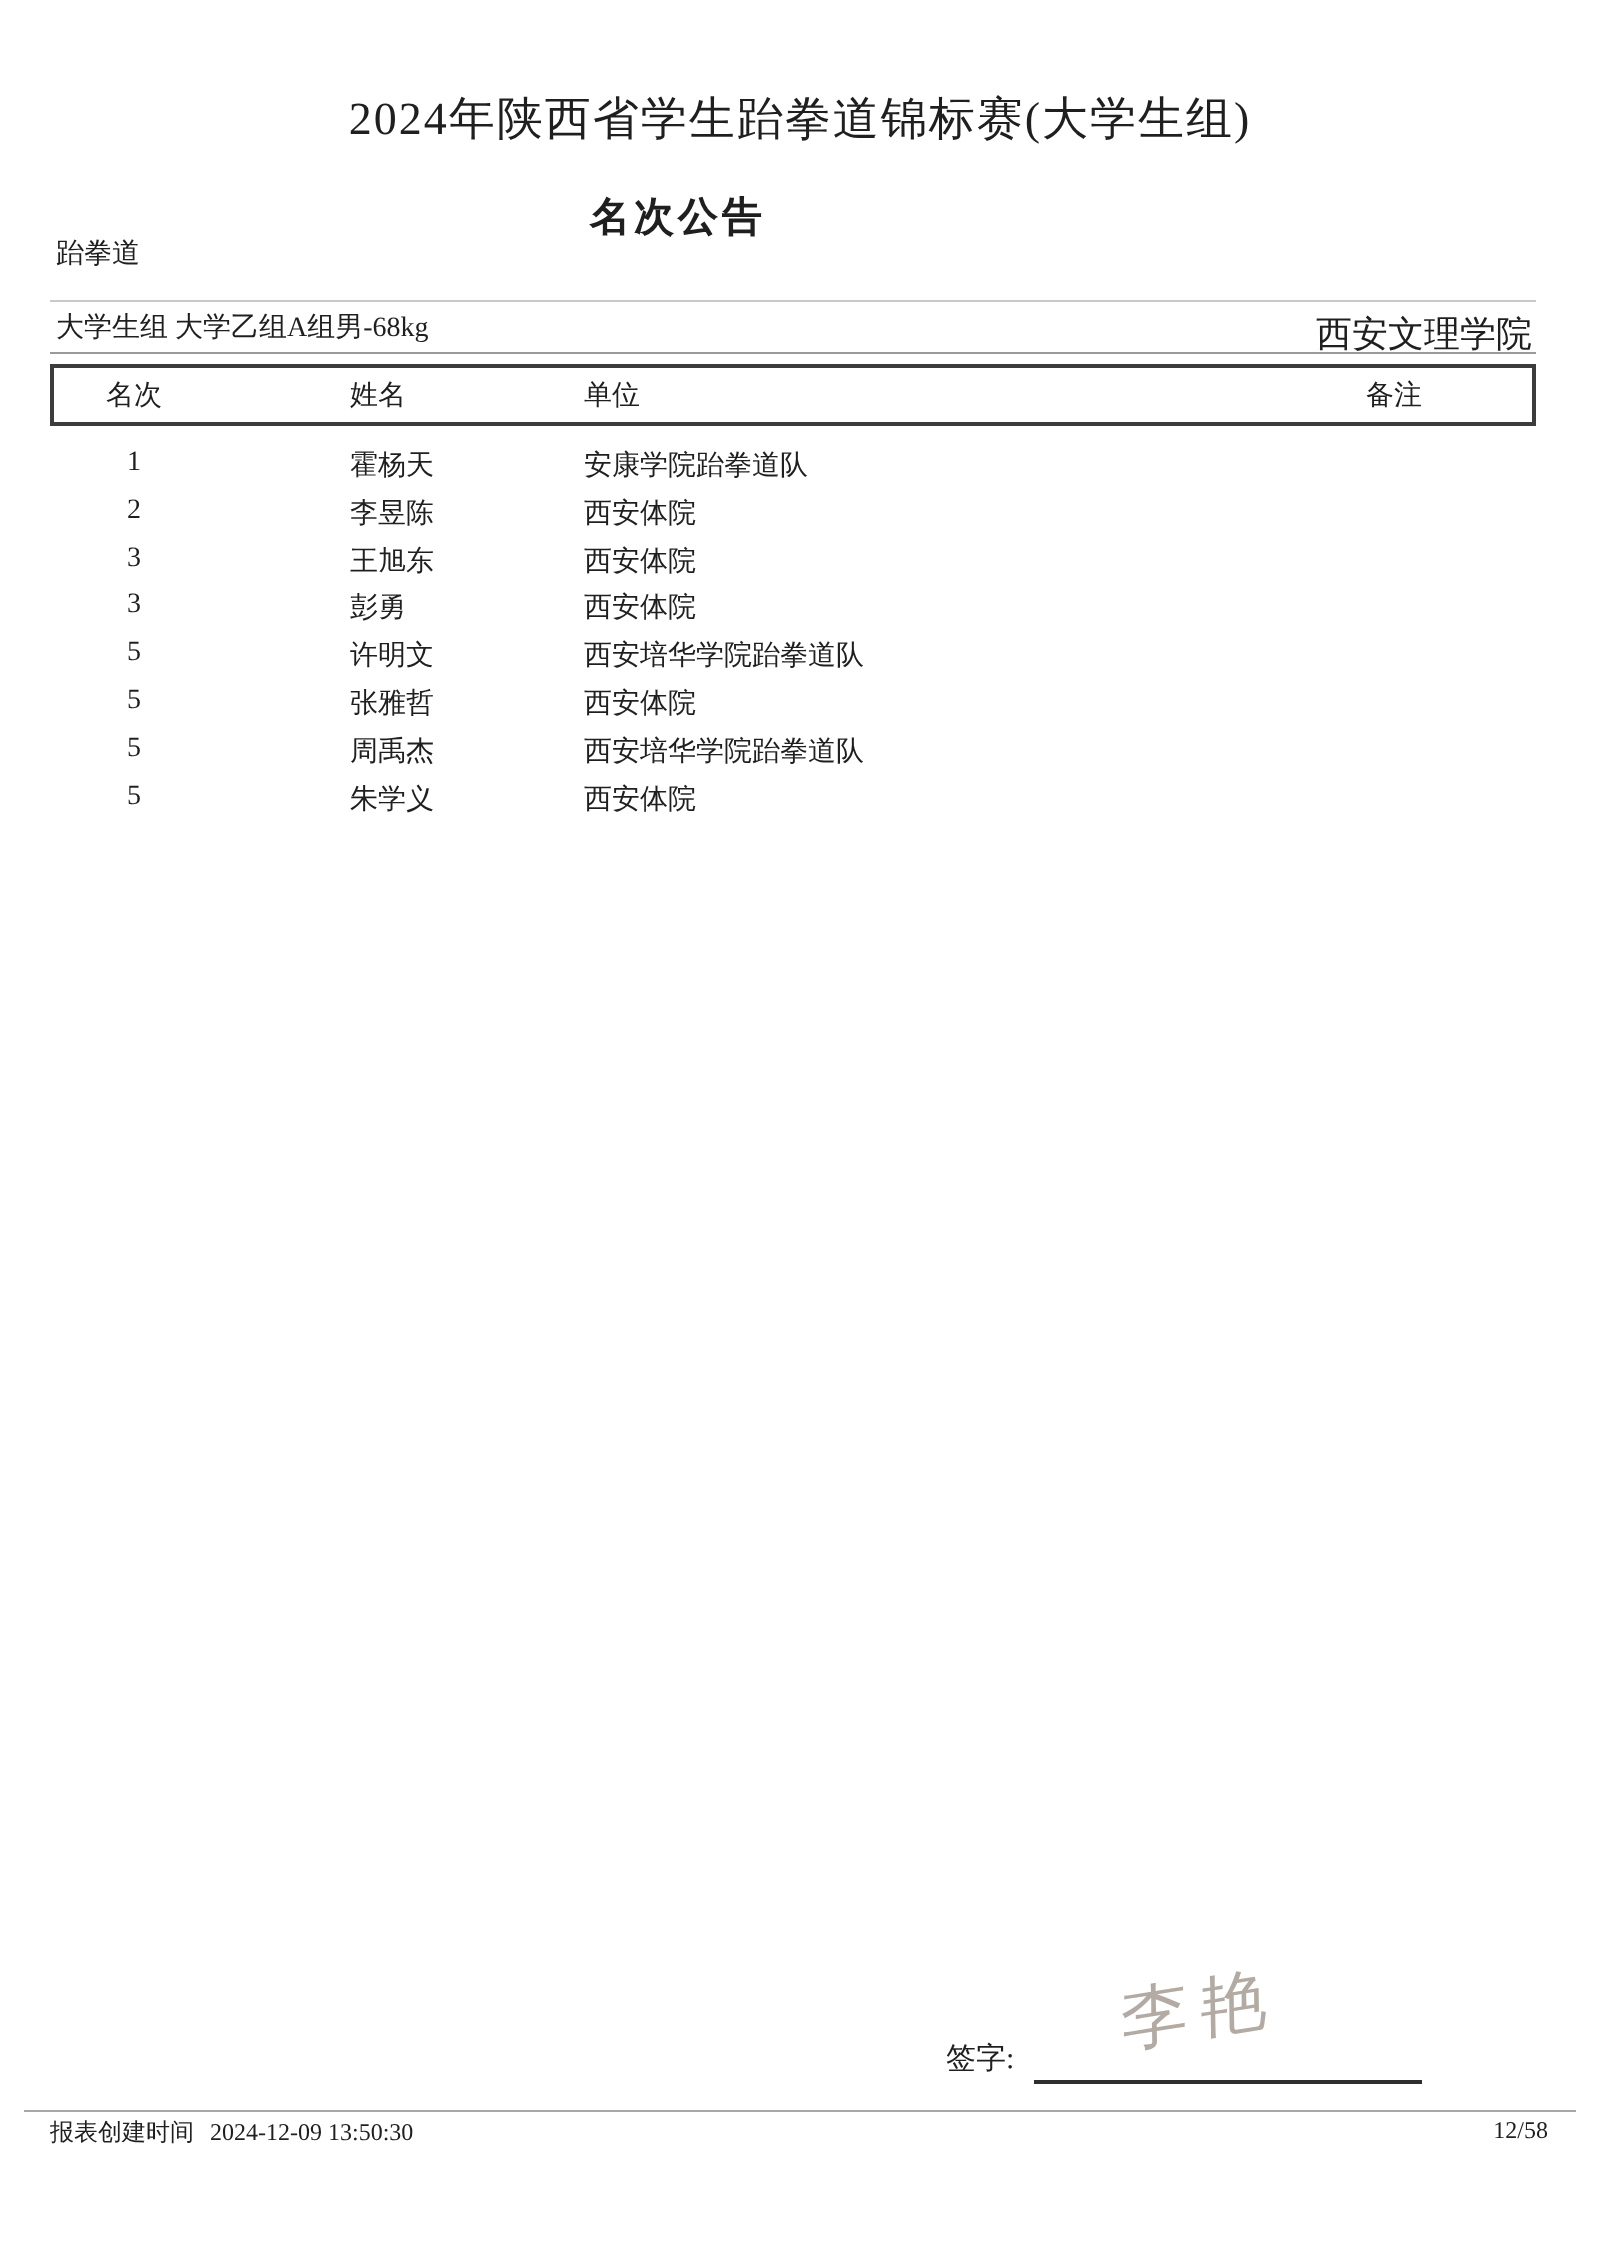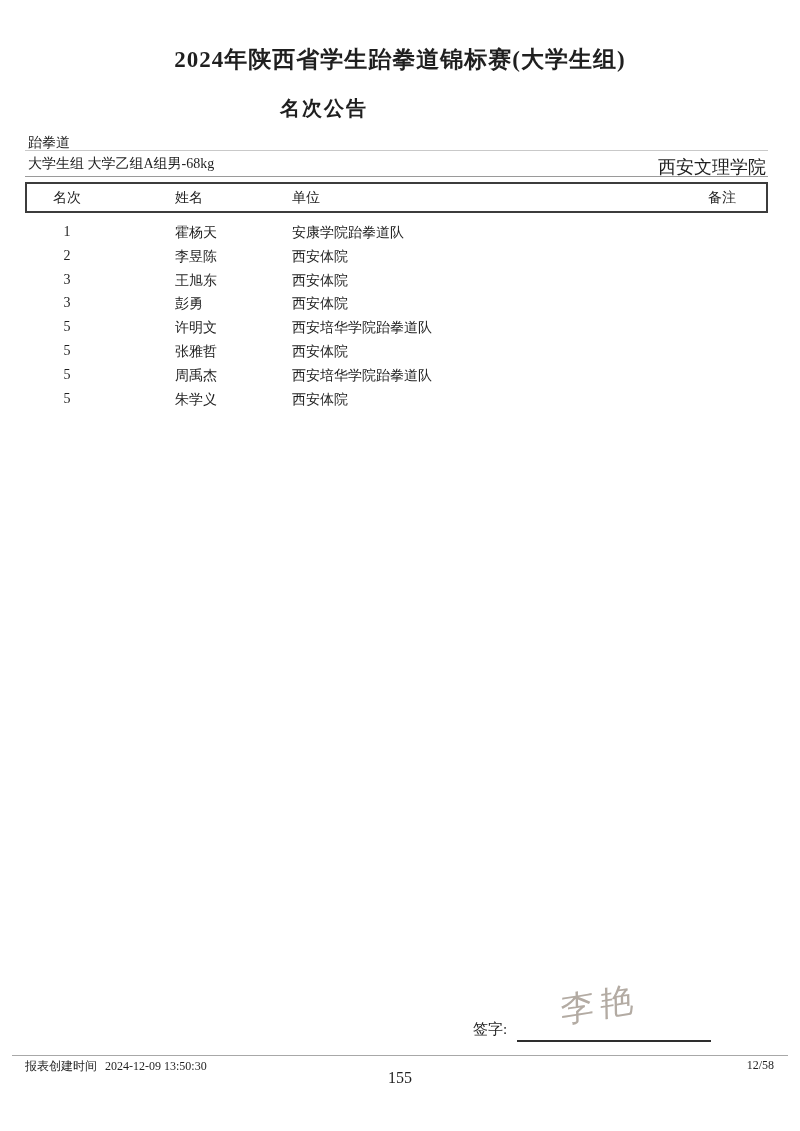--- a/index.html
+++ b/index.html
@@ -12,34 +12,34 @@
     background: #ffffff;
     font-family: "Liberation Serif", "DejaVu Serif", serif;
     color: #1f1f1f;
     overflow: hidden;
   }
   .doc-title {
     position: absolute;
     top: 44px; left: 0; width: 800px;
     text-align: center;
     font-size: 23px;
-    font-weight: bold;
+    font-weight: normal;
     letter-spacing: 1px;
   }
   .doc-subtitle {
     position: absolute;
-    top: 95px; left: 0; width: 648px;
+    top: 95px; left: 15px; width: 648px;
     text-align: center;
     font-size: 20px;
     font-weight: bold;
     letter-spacing: 2px;
   }
   .sport-label {
     position: absolute;
-    top: 134px; left: 28px;
+    top: 118px; left: 28px;
     font-size: 14px;
   }
   .rule { position: absolute; left: 25px; width: 743px; height: 0; }
   .rule-light { top: 150px; border-top: 1px solid #c9c9c9; }
   .rule-mid { top: 176px; border-top: 1px solid #9a9a9a; }
   .event-label {
     position: absolute;
     top: 155px; left: 28px;
     font-size: 14px;
   }
@@ -51,21 +51,21 @@
   .header-box {
     position: absolute;
     top: 182px; left: 25px;
     width: 743px; height: 31px;
     border: 2px solid #3c3c3c;
     background: #ffffff;
   }
   .col-rank { position: absolute; left: 44px; width: 46px; text-align: center; }
   .col-name { position: absolute; left: 135px; margin-left: 40px; }
   .col-unit { position: absolute; left: 292px; }
-  .col-remark { position: absolute; left: 708px; }
+  .col-remark { position: absolute; left: 683px; }
   .header-cell { top: 189px; font-size: 14px; }
   .rows-host {
     position: absolute;
     top: 220px; left: 0;
     width: 800px;
   }
   .t-row {
     position: relative;
     height: 23.8px;
     font-size: 14px;
@@ -194,15 +194,14 @@
     <span class="signature-hand">李艳</span>
     <span class="signature-label">签字:</span>
     <div class="signature-line"></div>
   </div>
 
   <div class="footer-rule"></div>
   <div class="footer-created">
     <span>报表创建时间</span><span class="dt">2024-12-09 13:50:30</span>
   </div>
   <div class="footer-pages">12/58</div>
-  <div class="footer-pageno">155</div>
 
 </div>
 
 </body></html>

